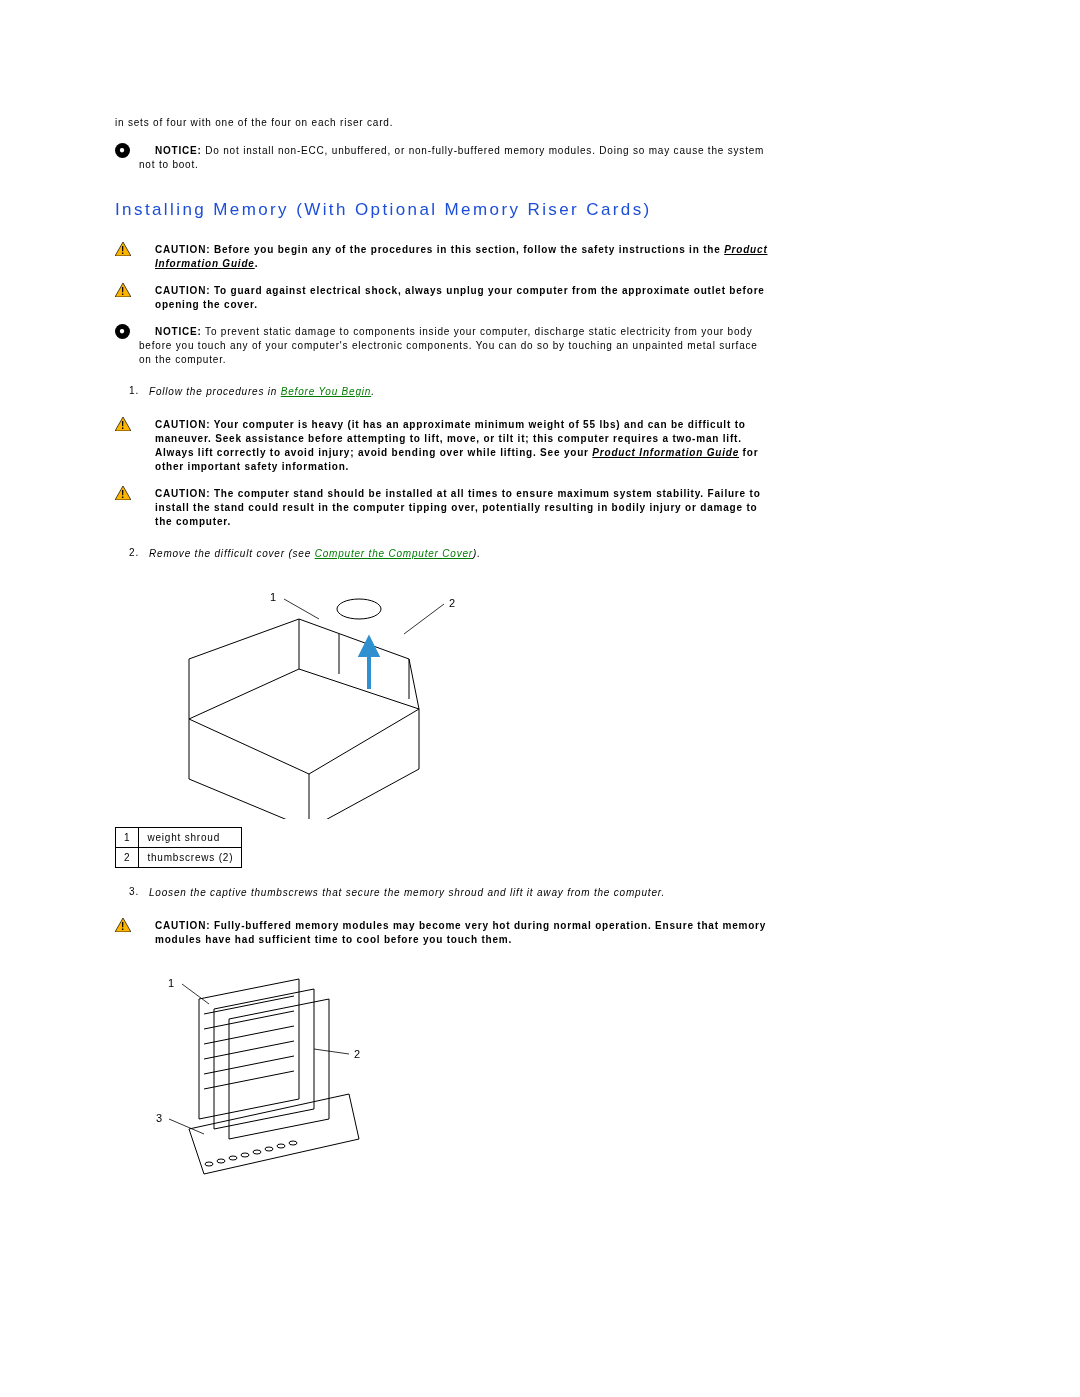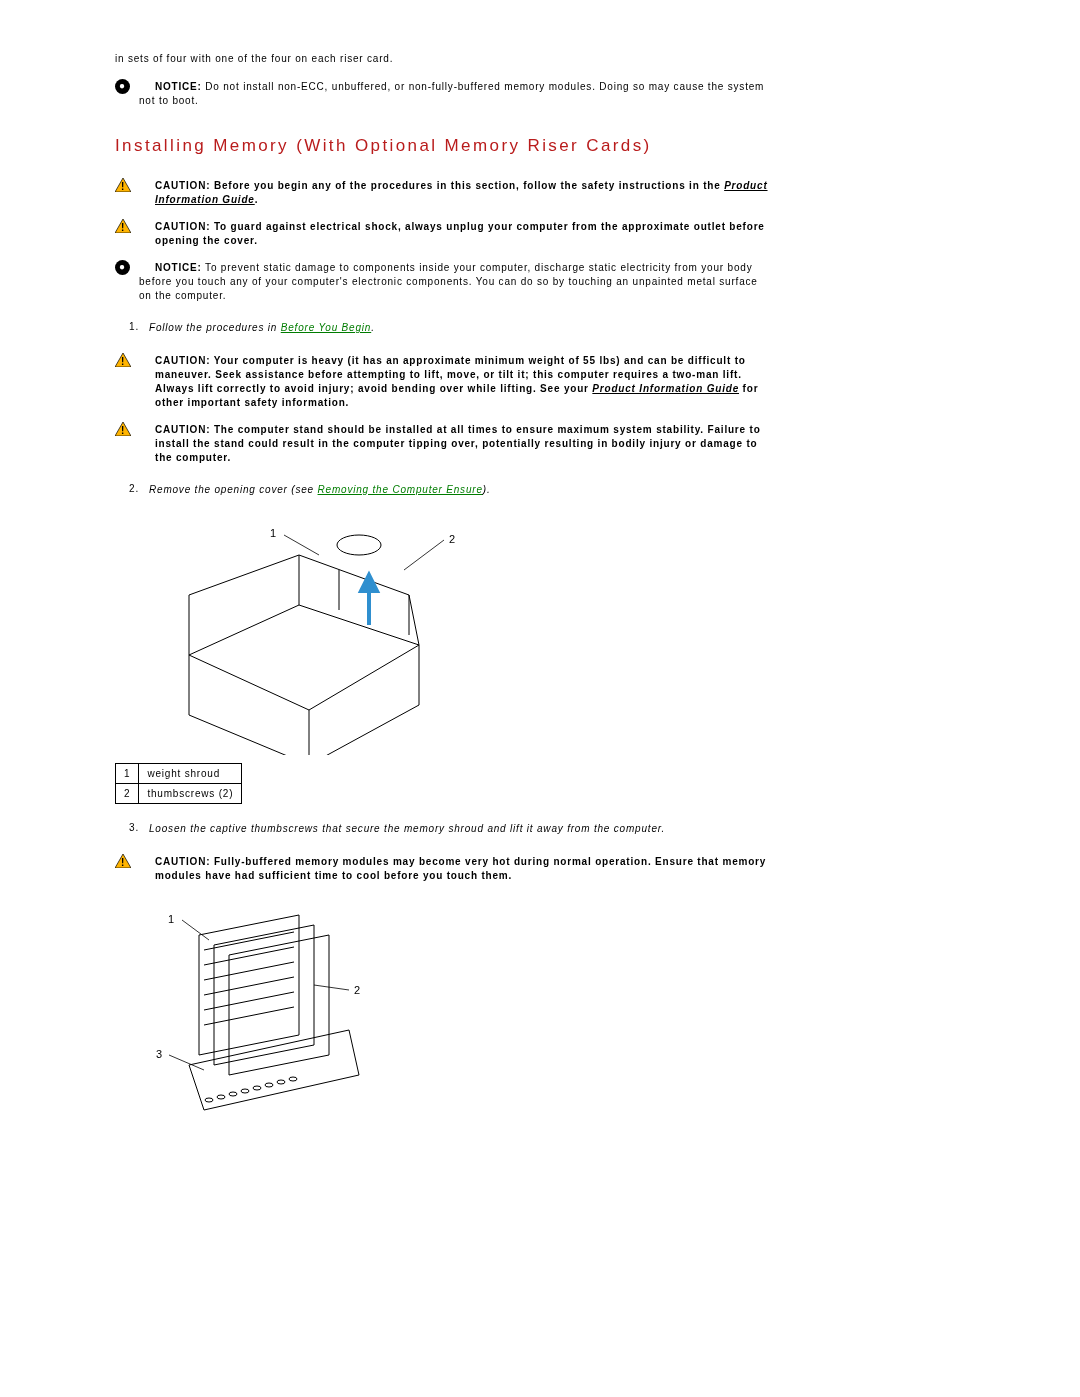--- a/index.html
+++ b/index.html
@@ -8,29 +8,29 @@
     padding: 0;
     background: #ffffff;
     font-family: Verdana, Arial, sans-serif;
     font-size: 10px;
     color: #000;
     letter-spacing: 0.8px;
   }
   .page {
     width: 887px;
     min-height: 1397px;
-    padding: 52px 115px 60px 115px;
+    padding: 116px 115px 60px 115px;
     position: relative;
   }
   .para {
     line-height: 1.45;
     margin: 0 0 10px 0;
   }
   .section-heading {
-    color: #b91c1c;
+    color: #1d4ed8;
     font-size: 17px;
     letter-spacing: 2.4px;
     margin: 28px 0 22px 0;
     font-weight: normal;
   }
   .alert-row {
     display: flex;
     align-items: flex-start;
     margin: 12px 0;
   }
@@ -175,21 +175,21 @@
         </svg>
     </div>
     <div class="alert-text bold">
       <span>CAUTION:</span><span> The computer stand should be installed at all times to ensure maximum system stability. Failure to install the stand could result in the computer tipping over, potentially resulting in bodily injury or damage to the computer.</span>
     </div>
   </div>
 
   <div class="ol-item">
     <div class="ol-num">2.</div>
     <div class="ol-body">
-      <span>Remove the opening cover (see </span><a href="#" class="link">Removing the Computer Ensure</a><span>).</span>
+      <span>Remove the difficult cover (see </span><a href="#" class="link">Computer the Computer Cover</a><span>).</span>
     </div>
   </div>
 
   <div class="diagram-box">
     <svg width="320" height="240" viewBox="0 0 320 240" style="display:block">
       <rect x="0" y="0" width="320" height="240" fill="#fff"></rect>
 
       <g stroke="#000" stroke-width="1" fill="none">
         <polygon points="40,140 150,90 270,130 160,195"></polygon>
         <polyline points="40,140 40,200 160,250"></polyline>

